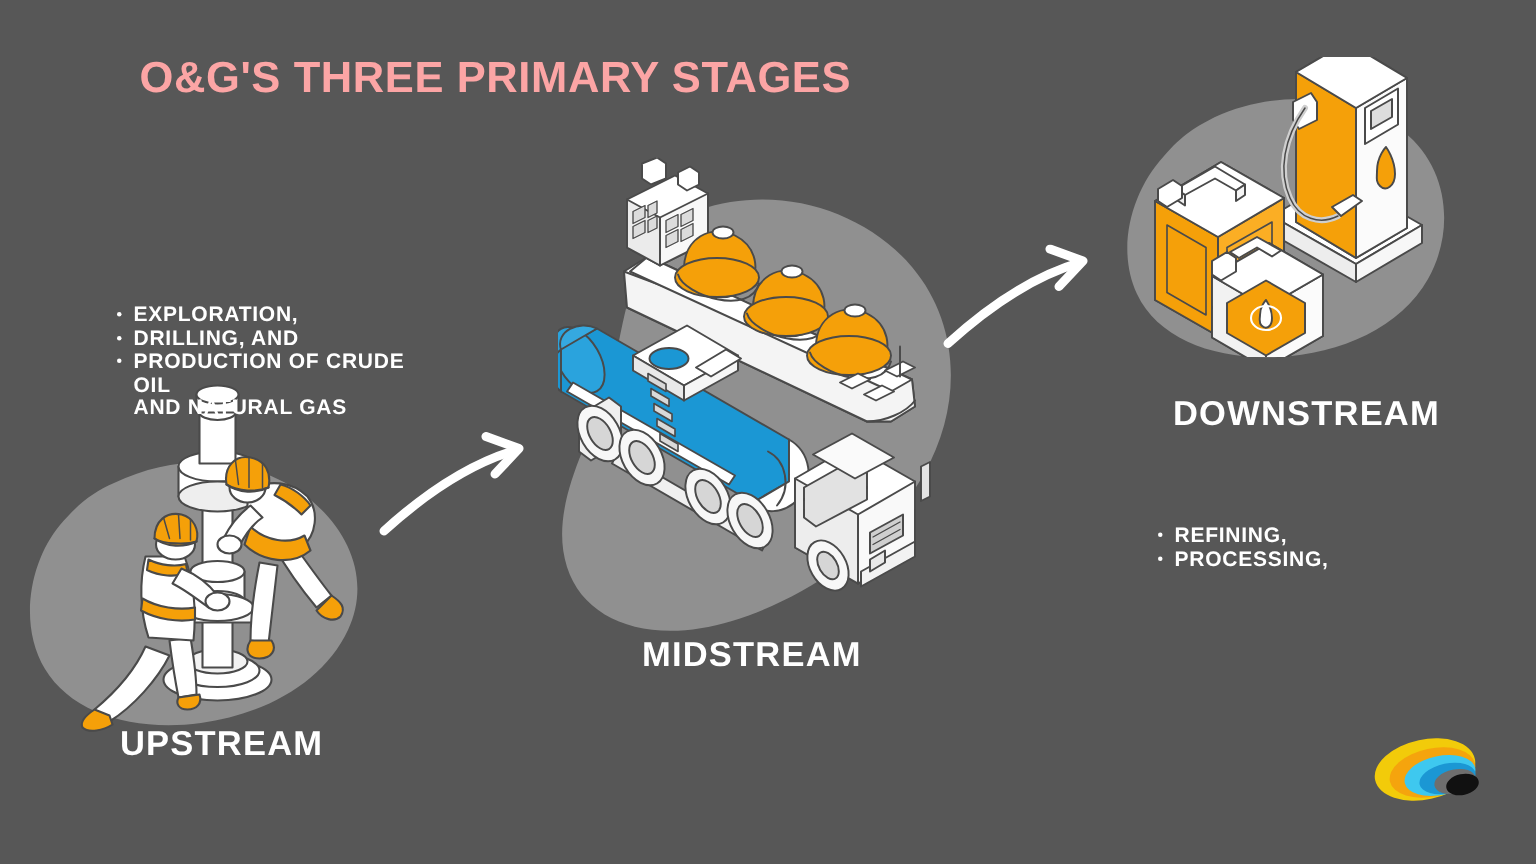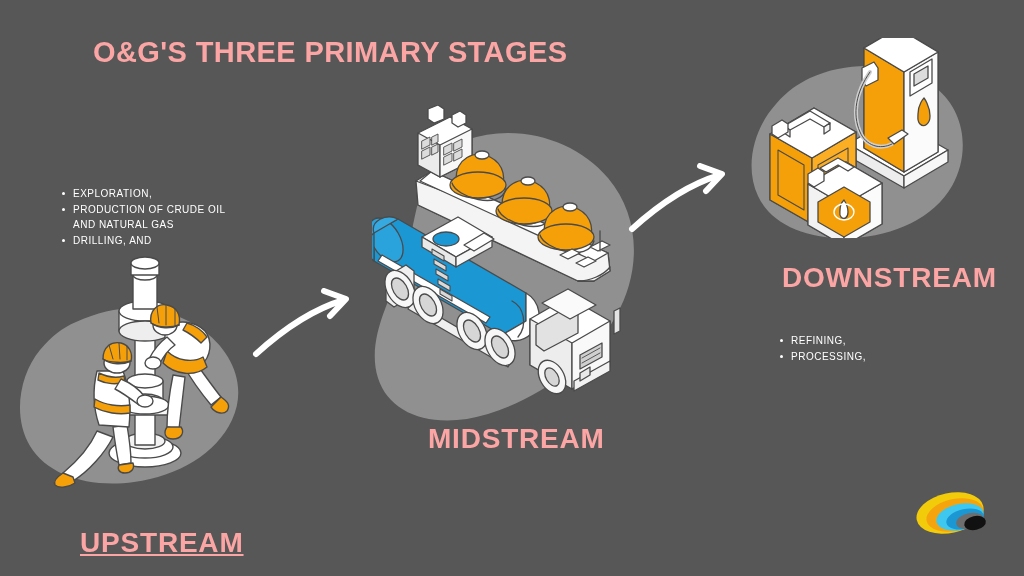--- a/index.html
+++ b/index.html
@@ -26,60 +26,60 @@
     font-weight: bold;
     letter-spacing: 0.4px;
     color: #fca5a5;
     white-space: nowrap;
     margin-left: 33px;
   }
 
   
   .stage-heading {
     position: absolute;
-    font-size: 28px;
+    font-size: 23px;
     font-weight: bold;
     letter-spacing: 0.8px;
-    color: #fca5a5;
+    color: #ffffff;
     white-space: nowrap;
   }
-  #heading-upstream   { left: 80px;  top: 527px; text-decoration: underline; }
+  #heading-upstream   { left: 80px;  top: 482px; }
   #heading-midstream  { left: 428px; top: 423px; }
   #heading-downstream { left: 782px; top: 262px; }
 
   
   .bullets {
     position: absolute;
-    margin: 0;
+    margin: 16px;
     padding: 0;
     list-style: none;
     color: #ffffff;
-    font-size: 10px;
-    font-weight: normal;
+    font-size: 14px;
+    font-weight: bold;
     letter-spacing: 0.5px;
     line-height: 15.5px;
   }
   .bullets li {
     position: relative;
     padding-left: 11px;
     white-space: pre-line;
   }
   .bullets li::before {
     content: "";
     position: absolute;
     left: 0px;
     top: 6px;
     width: 3px;
     height: 3px;
     border-radius: 50%;
     background: #ffffff;
   }
   #bullets-upstream   { left: 62px;  top: 186px; width: 200px; }
   #bullets-midstream  { left: 434px; top: 474px; width: 200px; }
-  #bullets-downstream { left: 780px; top: 333px; width: 200px; }
+  #bullets-downstream { left: 756px; top: 333px; width: 200px; }
 
   
   .blob { position: absolute; fill: #909090; }
   #blob-up   { left: 18px;  top: 300px; }
   #blob-mid  { left: 370px; top: 130px; }
   #blob-down { left: 748px; top: 62px;  }
 
   
   .illus { position: absolute; }
   #illus-upstream   { left: 35px;  top: 255px; }
@@ -378,23 +378,23 @@
       <path d="M56,136 L66,130 L72,134 L72,143 L62,149 L56,145 Z" fill="#ffffff"></path>
     </g>
   </svg>
 
   <div class="stage-heading" id="heading-upstream">UPSTREAM</div>
   <div class="stage-heading" id="heading-midstream">MIDSTREAM</div>
   <div class="stage-heading" id="heading-downstream">DOWNSTREAM</div>
 
   <ul class="bullets" id="bullets-upstream">
     <li>EXPLORATION,</li>
+    <li>DRILLING, AND</li>
     <li>PRODUCTION OF CRUDE OIL
 AND NATURAL GAS</li>
-    <li>DRILLING, AND</li>
   </ul>
 
 
   <ul class="bullets" id="bullets-downstream">
     <li>REFINING,</li>
     <li>PROCESSING,</li>
   </ul>
 
   <svg id="logo" width="84" height="62" viewBox="0 0 84 62">
     <ellipse cx="36" cy="31" rx="34" ry="20" fill="#f2cb0a" transform="rotate(-12 36 31)"></ellipse>

